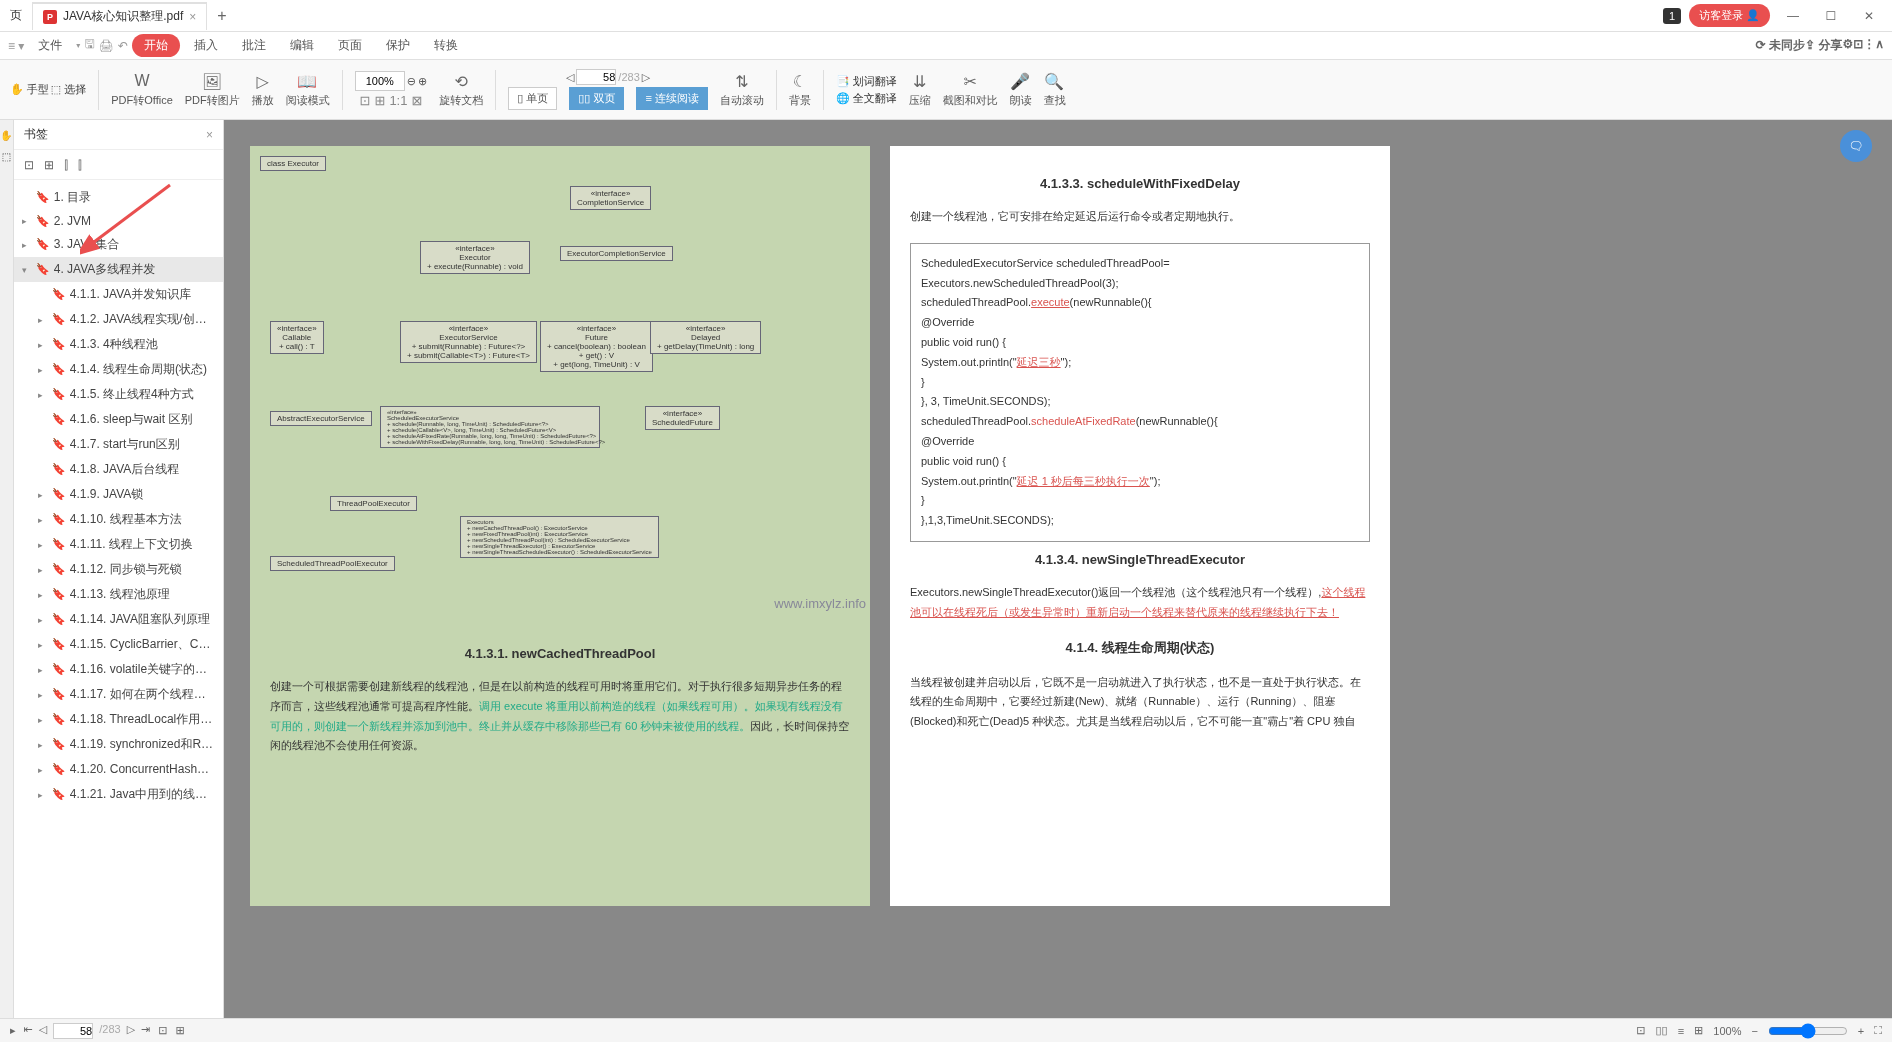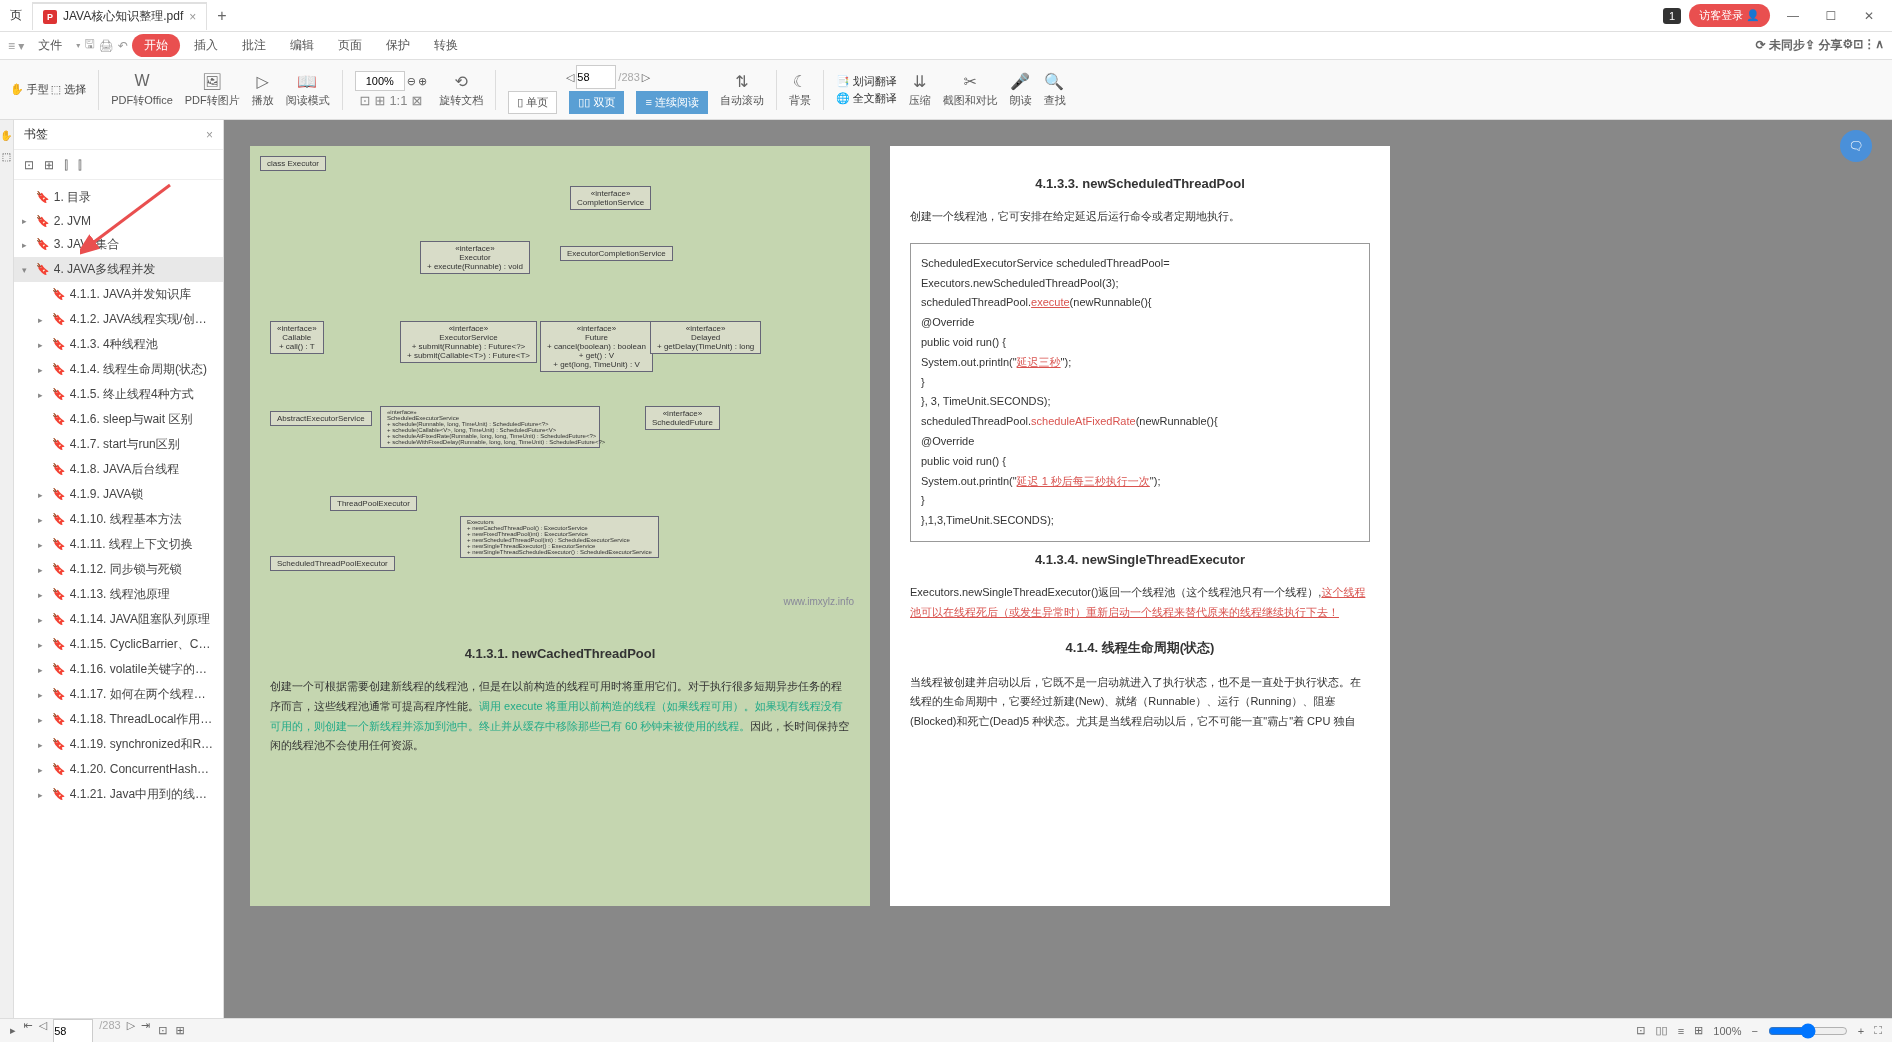--- a/index.html
+++ b/index.html
@@ -17,21 +17,21 @@
 .menubar { height: 28px; background: #fff; display: flex; align-items: center; padding: 0 8px; gap: 4px; border-bottom: 1px solid #e0e0e0; font-size: 12px; }
 .menu-item { padding: 4px 10px; cursor: pointer; color: #555; }
 .menu-item.start { background: #e94f4f; color: #fff; border-radius: 12px; padding: 3px 12px; }
 .menubar-right { margin-left: auto; display: flex; color: #666; font-weight: bold; }
 .toolbar { height: 60px; background: #f9f9f9; display: flex; align-items: center; padding: 0 10px; gap: 12px; border-bottom: 1px solid #ddd; font-size: 11px; }
 .tool-group { display: flex; flex-direction: column; align-items: center; gap: 2px; color: #555; cursor: pointer; }
 .tool-icon { width: 20px; height: 20px; display: flex; align-items: center; justify-content: center; font-size: 16px; color: #666; }
 .tool-sep { width: 1px; height: 40px; background: #ddd; }
 .zoom-box { display: flex; align-items: center; gap: 2px; }
 .zoom-input { width: 50px; height: 20px; border: 1px solid #ccc; text-align: center; font-size: 11px; }
-.page-input { width: 40px; height: 24px; border: 1px solid #ccc; text-align: left; font-size: 11px; }
+.page-input { width: 40px; height: 16px; border: 1px solid #ccc; text-align: right; font-size: 11px; }
 .page-total { color: #aaa; font-size: 11px; }
 .tool-btn-group { display: flex; gap: 12px; }
 .tool-btn { border: 1px solid #ccc; padding: 3px 8px; font-size: 11px; background: #fff; cursor: pointer; }
 .tool-btn.active { background: #5a9fd4; color: #fff; border-color: #5a9fd4; }
 .left-rail { position: absolute; left: 0; top: 120px; width: 14px; bottom: 24px; background: #f0f0f0; border-right: 1px solid #ddd; display: flex; flex-direction: column; align-items: center; gap: 10px; padding-top: 10px; font-size: 10px; }
 .sidebar { position: absolute; left: 14px; top: 120px; width: 210px; bottom: 24px; background: #fff; border-right: 1px solid #ddd; display: flex; flex-direction: column; }
 .sidebar-header { height: 30px; display: flex; align-items: center; justify-content: space-between; padding: 0 10px; border-bottom: 1px solid #eee; font-size: 12px; }
 .sidebar-close { color: #999; cursor: pointer; }
 .sidebar-tools { height: 30px; display: flex; align-items: center; gap: 10px; padding: 0 10px; border-bottom: 1px solid #eee; color: #666; }
 .bookmark-list { flex: 1; overflow-y: auto; padding: 5px 0; }
@@ -377,31 +377,31 @@
     <div class="diagram-box" style="top:260px;left:395px;white-space:pre">«interface»
 ScheduledFuture</div>
     <div class="diagram-box" style="top:350px;left:80px">ThreadPoolExecutor</div>
     <div class="diagram-box" style="top:370px;left:210px;white-space:pre;font-size:6px;text-align:left">Executors
 + newCachedThreadPool() : ExecutorService
 + newFixedThreadPool(int) : ExecutorService
 + newScheduledThreadPool(int) : ScheduledExecutorService
 + newSingleThreadExecutor() : ExecutorService
 + newSingleThreadScheduledExecutor() : ScheduledExecutorService</div>
     <div class="diagram-box" style="top:410px;left:20px">ScheduledThreadPoolExecutor</div>
-    <div style="position:absolute;top:450px;right:16px;color:#889;font-size:10px">www.imxylz.info</div>
+    <div style="position:absolute;top:450px;right:4px;color:#889;font-size:13px">www.imxylz.info</div>
     <div style="position:absolute;top:490px;left:20px;right:20px">
       <div class="section-title" style="text-align:center">4.1.3.1.    newCachedThreadPool</div>
       <div class="body-text">
         <span>创建一个可根据需要创建新线程的线程池，但是在以前构造的线程可用时将重用它们。对于执行很多短期异步任务的程序而言，这些线程池通常可提高程序性能。</span><span style="color:#2a8">调用 execute 将重用以前构造的线程（如果线程可用）。如果现有线程没有可用的，则创建一个新线程并添加到池中。终止并从缓存中移除那些已有 60 秒钟未被使用的线程。</span><span>因此，长时间保持空闲的线程池不会使用任何资源。</span>
       </div>
     </div>
   </div>
 
   <div class="page white" style="width:500px">
-    <div class="section-title" style="text-align:center">4.1.3.3.    newScheduledThreadPool</div>
+    <div class="section-title" style="text-align:center">4.1.3.3.    scheduleWithFixedDelay</div>
     <div class="body-text">创建一个线程池，它可安排在给定延迟后运行命令或者定期地执行。</div>
     <div class="code-box" id="code-box">
         <div>ScheduledExecutorService scheduledThreadPool= Executors.newScheduledThreadPool(3);</div>
         <div>    scheduledThreadPool.<span style="color:#d9534f;text-decoration:underline">execute</span>(newRunnable(){</div>
         <div>        @Override</div>
         <div>        public void run() {</div>
         <div>            System.out.println("<span style="color:#d9534f;text-decoration:underline">延迟三秒</span>");</div>
         <div>            }</div>
         <div>    }, 3, TimeUnit.SECONDS);</div>
         <div>scheduledThreadPool.<span style="color:#d9534f;">scheduleAtFixedRate</span>(newRunnable(){</div>

